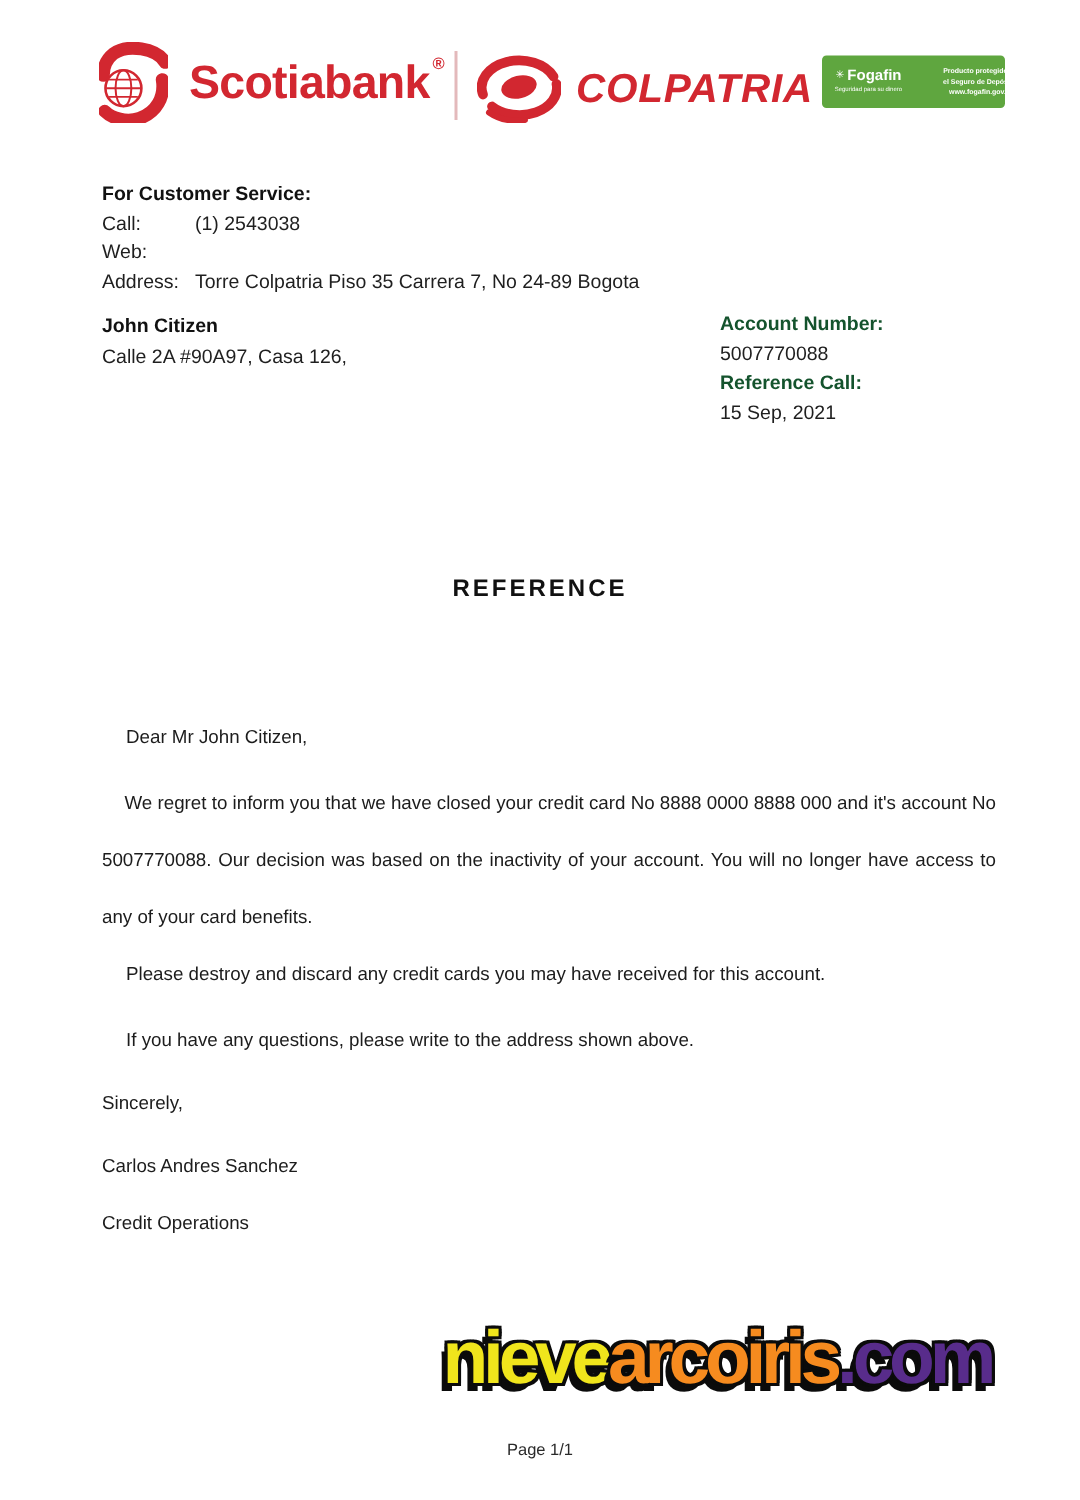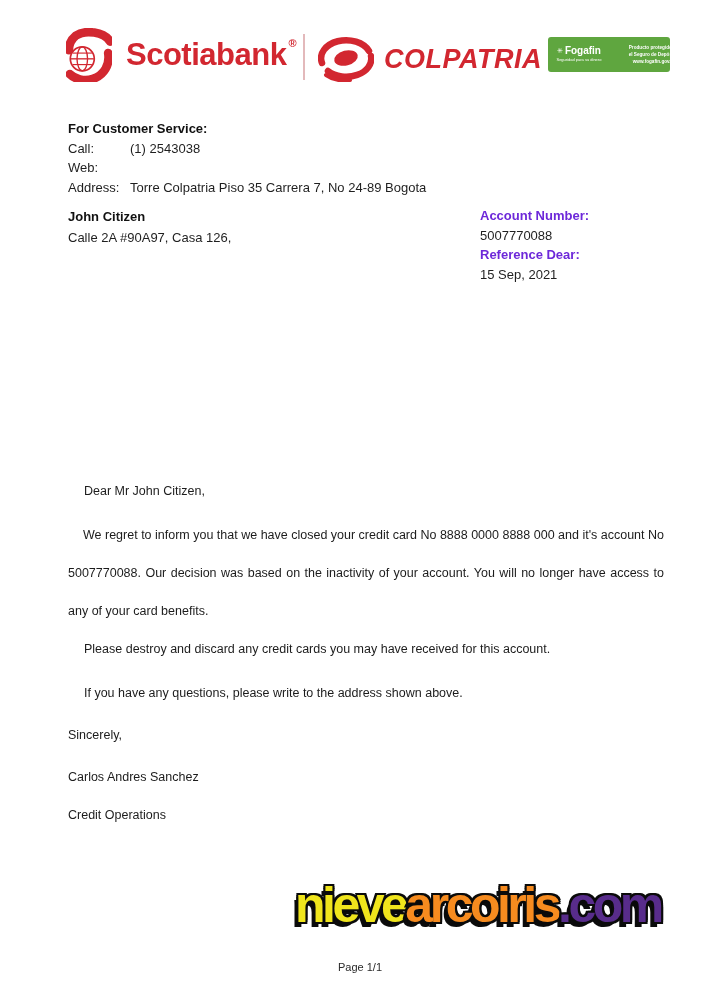--- a/index.html
+++ b/index.html
@@ -31,21 +31,21 @@
   .fg-line{font-size:8px;font-weight:700;transform:scale(0.58);transform-origin:center center;white-space:nowrap;line-height:7px;}
   
   .cs-block{position:absolute;left:68px;top:119px;font-size:13px;line-height:19.5px;}
   .cs-title{font-weight:700;color:#111;}
   .cs-row{display:flex;}
   .cs-label{width:62px;}
   
   .recipient{position:absolute;left:68px;top:206px;font-size:13px;line-height:21px;}
   .recipient .name{font-weight:700;color:#111;}
   .account{position:absolute;left:480px;top:206px;font-size:13px;line-height:19.5px;}
-  .account .lbl{font-weight:700;color:#6d28d9;}
+  .account .lbl{font-weight:700;color:#14532d;}
   
   .ref-title{
     position:absolute;left:0;top:384px;width:720px;margin:0;text-align:center;
     font-size:16px;font-weight:700;letter-spacing:2px;color:#111;
   }
   .letter-body{position:absolute;left:68px;top:472px;width:596px;font-size:12.5px;line-height:38px;color:#1c1c1c;}
   .letter-body p{margin:0;}
   .sal{text-indent:16px;margin-bottom:6px !important;}
   .p1{text-align:justify;text-indent:15px;}
   .p2{text-indent:16px;}
@@ -129,24 +129,25 @@
   </div>
 
   <div class="recipient">
     <div class="name">John Citizen</div>
     <div>Calle 2A #90A97, Casa 126,</div>
   </div>
 
   <div class="account">
     <div class="lbl">Account Number:</div>
     <div>5007770088</div>
-    <div class="lbl">Reference Dear:</div>
+    <div class="lbl">Reference Call:</div>
     <div>15 Sep, 2021</div>
   </div>
 
+  <h1 class="ref-title">REFERENCE</h1>
 
   <div class="letter-body">
     <p class="sal">Dear Mr John Citizen,</p>
     <p class="p1">We regret to inform you that we have closed your credit card No 8888 0000 8888 000 and it's account No 5007770088. Our decision was based on the inactivity of your account. You will no longer have access to any of your card benefits.</p>
     <p class="p2">Please destroy and discard any credit cards you may have received for this account.</p>
     <p class="p3">If you have any questions, please write to the address shown above.</p>
     <p class="closing">Sincerely,</p>
     <p class="sig-name">Carlos Andres Sanchez</p>
     <p class="sig-title">Credit Operations</p>
   </div>

